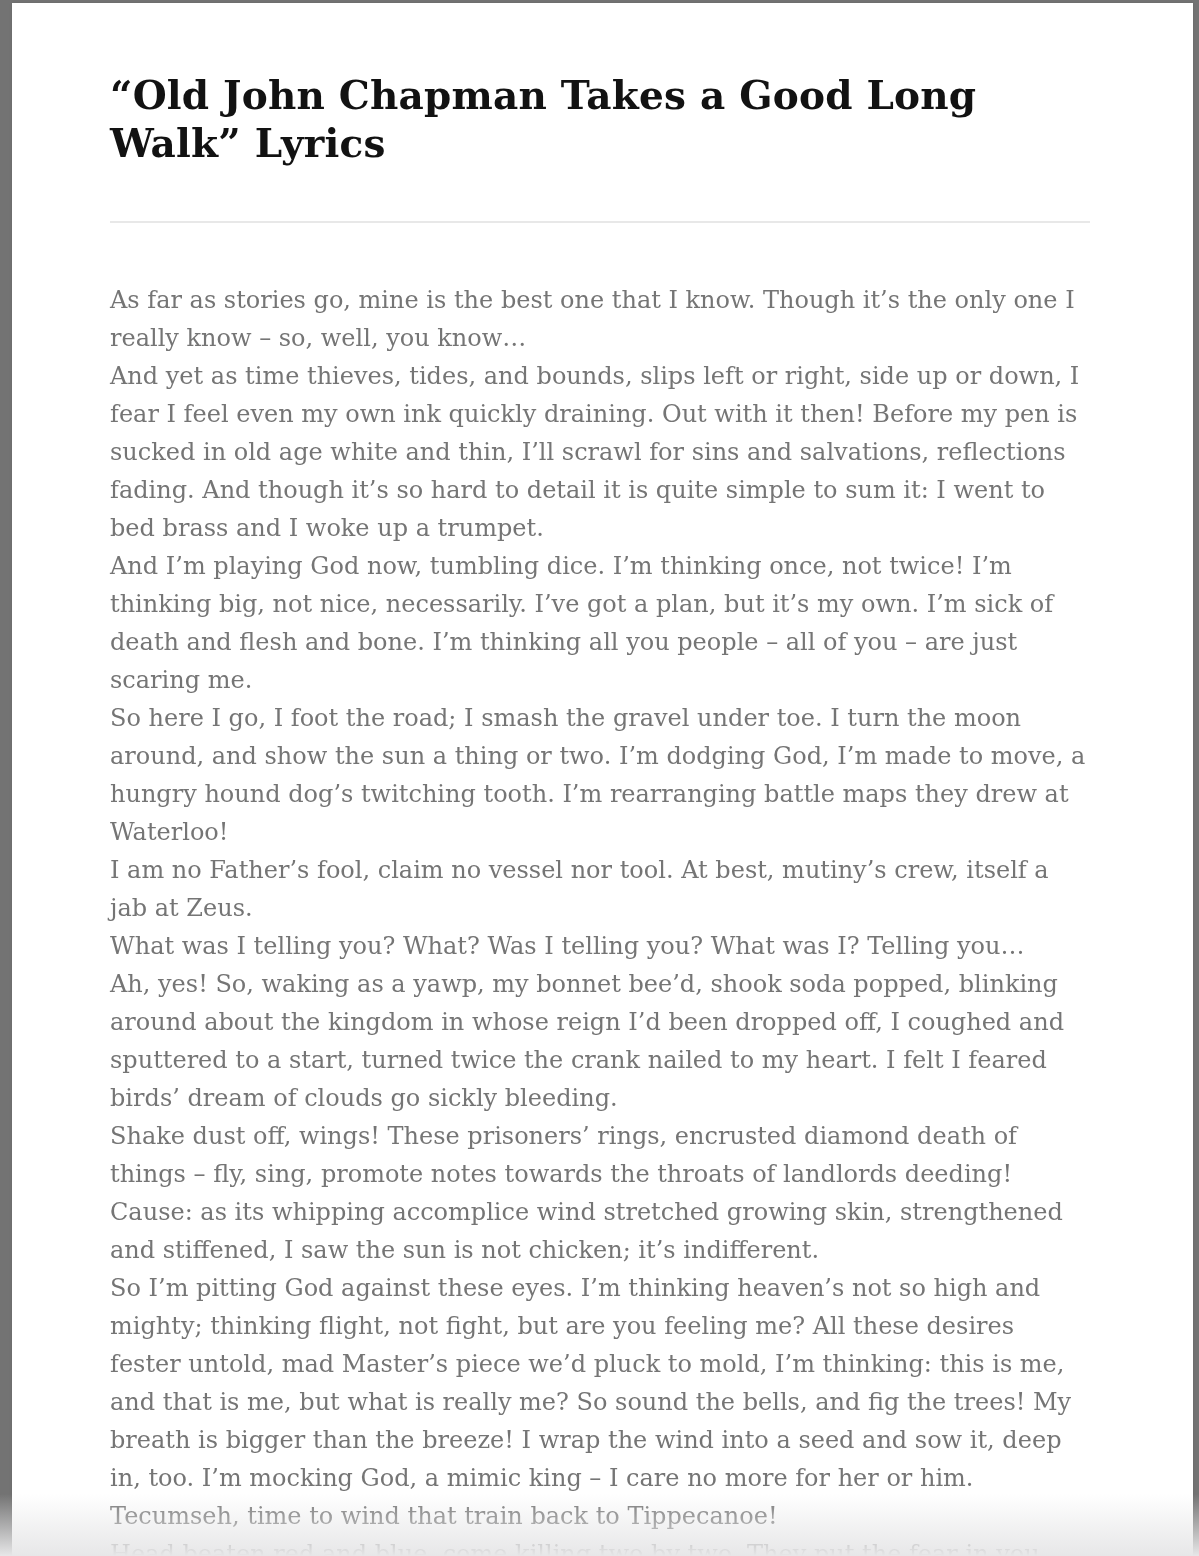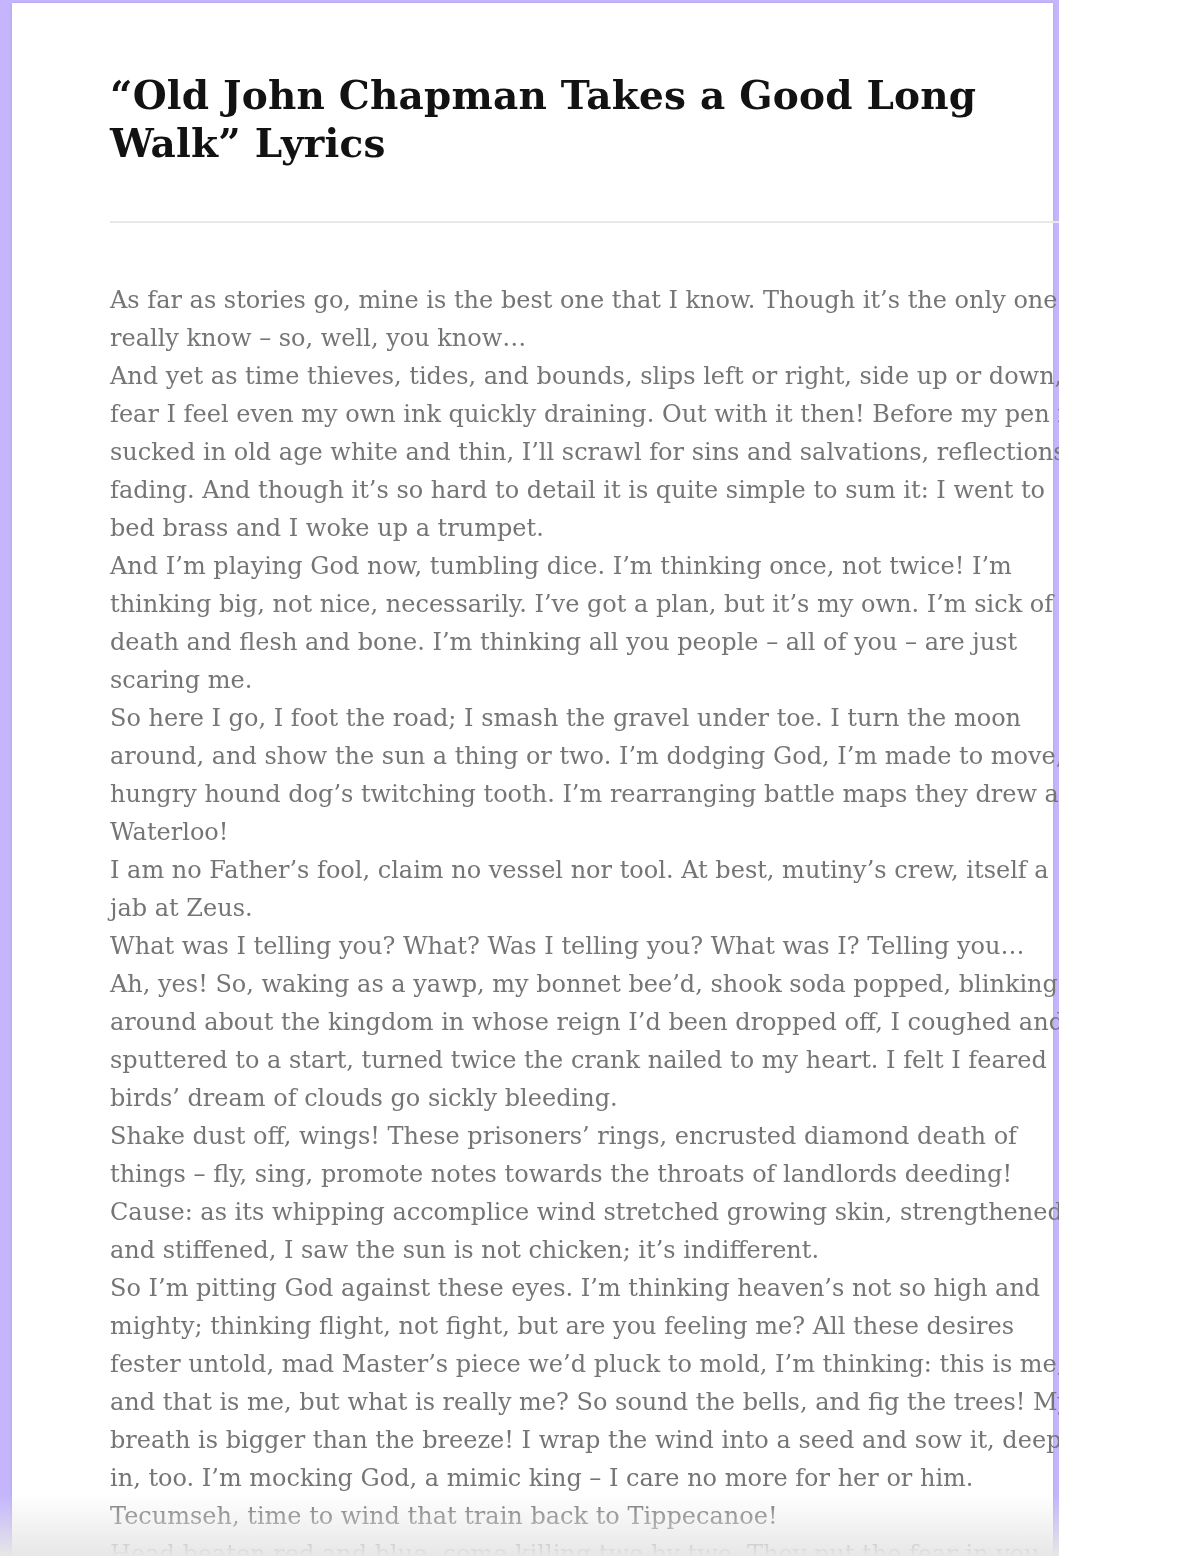--- a/index.html
+++ b/index.html
@@ -1,23 +1,23 @@
 <!DOCTYPE html>
 <html><head>
 <meta charset="utf-8">
 <style>
   html, body {
     margin: 0;
     padding: 0;
   }
   .page {
     position: relative;
-    width: 1059px;
+    width: 1199px;
     height: 1556px;
-    background: #c4b5fd;
+    background: #737373;
     overflow: hidden;
     font-family: "DejaVu Serif", "Liberation Serif", serif;
   }
   .card {
     position: absolute;
     top: 3px;
     left: 12px;
     right: 6px;
     bottom: 0;
     background: #ffffff;

